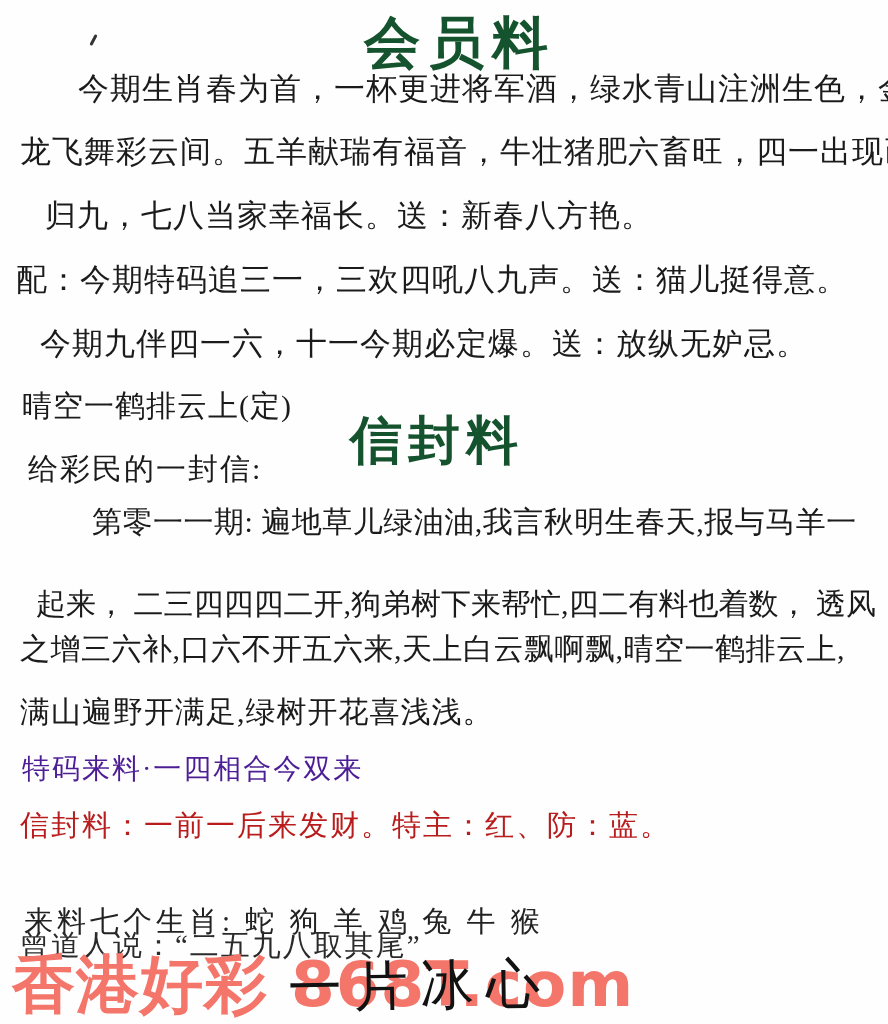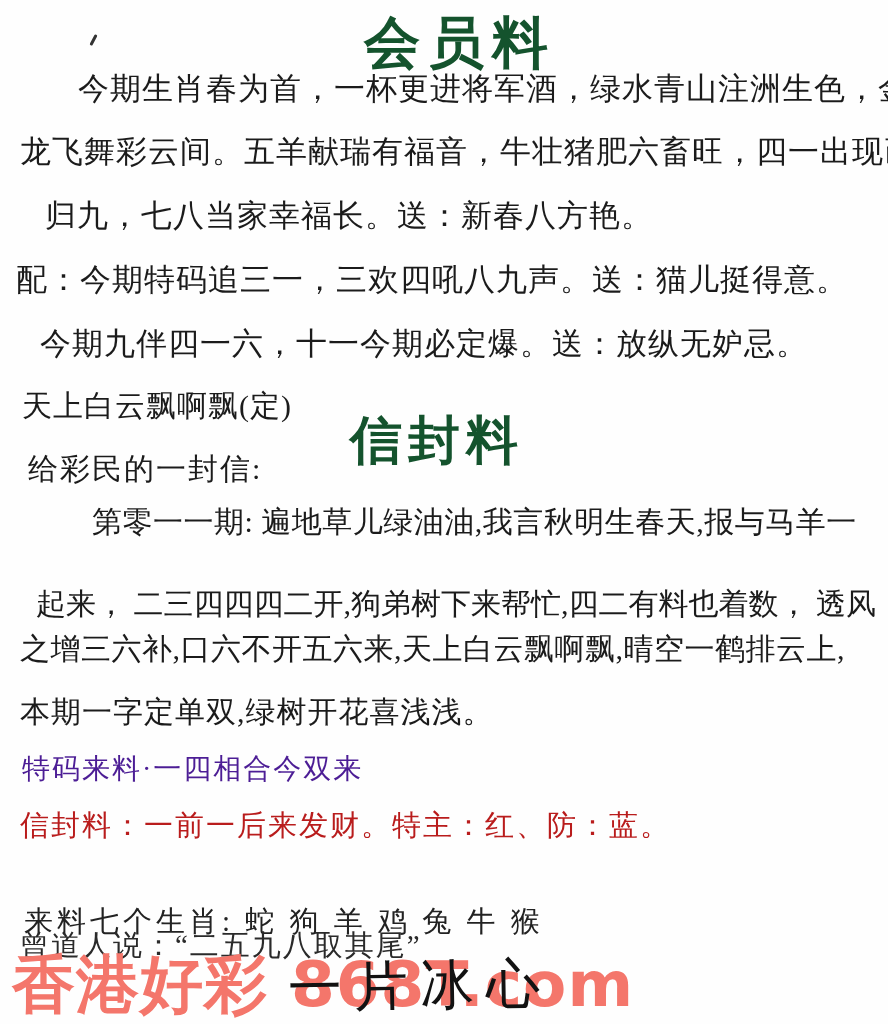--- a/index.html
+++ b/index.html
@@ -104,30 +104,30 @@
 
   <div class="title-member section-title">会员料</div>
 
   <div class="stray-mark"></div>
 
   <div class="txt m-line m1">今期生肖春为首，一杯更进将军酒，绿水青山注洲生色，金</div>
   <div class="txt m-line m2">龙飞舞彩云间。五羊献瑞有福音，牛壮猪肥六畜旺，四一出现画</div>
   <div class="txt m-line m3">归九，七八当家幸福长。送：新春八方艳。</div>
   <div class="txt m-line m4">配：今期特码追三一，三欢四吼八九声。送：猫儿挺得意。</div>
   <div class="txt m-line m5">今期九伴四一六，十一今期必定爆。送：放纵无妒忌。</div>
-  <div class="txt m-line m6">天上白云飘啊飘(定)</div>
+  <div class="txt m-line m6">晴空一鹤排云上(定)</div>
 
   <div class="txt letter-intro">给彩民的一封信:</div>
 
   <div class="txt section-title title-envelope">信封料</div>
 
   <div class="txt e-line e1">第零一一期: 遍地草儿绿油油,我言秋明生春天,报与马羊一</div>
   <div class="txt e-line e2">起来， 二三四四四二开,狗弟树下来帮忙,四二有料也着数， 透风</div>
   <div class="txt e-line e3">之增三六补,口六不开五六来,天上白云飘啊飘,晴空一鹤排云上,</div>
-  <div class="txt e-line e4">本期一字定单双,绿树开花喜浅浅。</div>
+  <div class="txt e-line e4">满山遍野开满足,绿树开花喜浅浅。</div>
   <div class="txt e-line e5">特码来料·一四相合今双来</div>
   <div class="txt e-line e6">信封料：一前一后来发财。特主：红、防：蓝。</div>
   <div class="txt e-line e7">来料七个生肖: 蛇 狗 羊 鸡 兔 牛 猴</div>
   <div class="txt e-line e8">曾道人说：“二五九八取其尾”</div>
 
   <div class="watermark" style="color: rgb(244, 118, 107);">香港好彩 868T.com</div>
 
   <div class="handwritten">一片冰心</div>
 
 </div>

